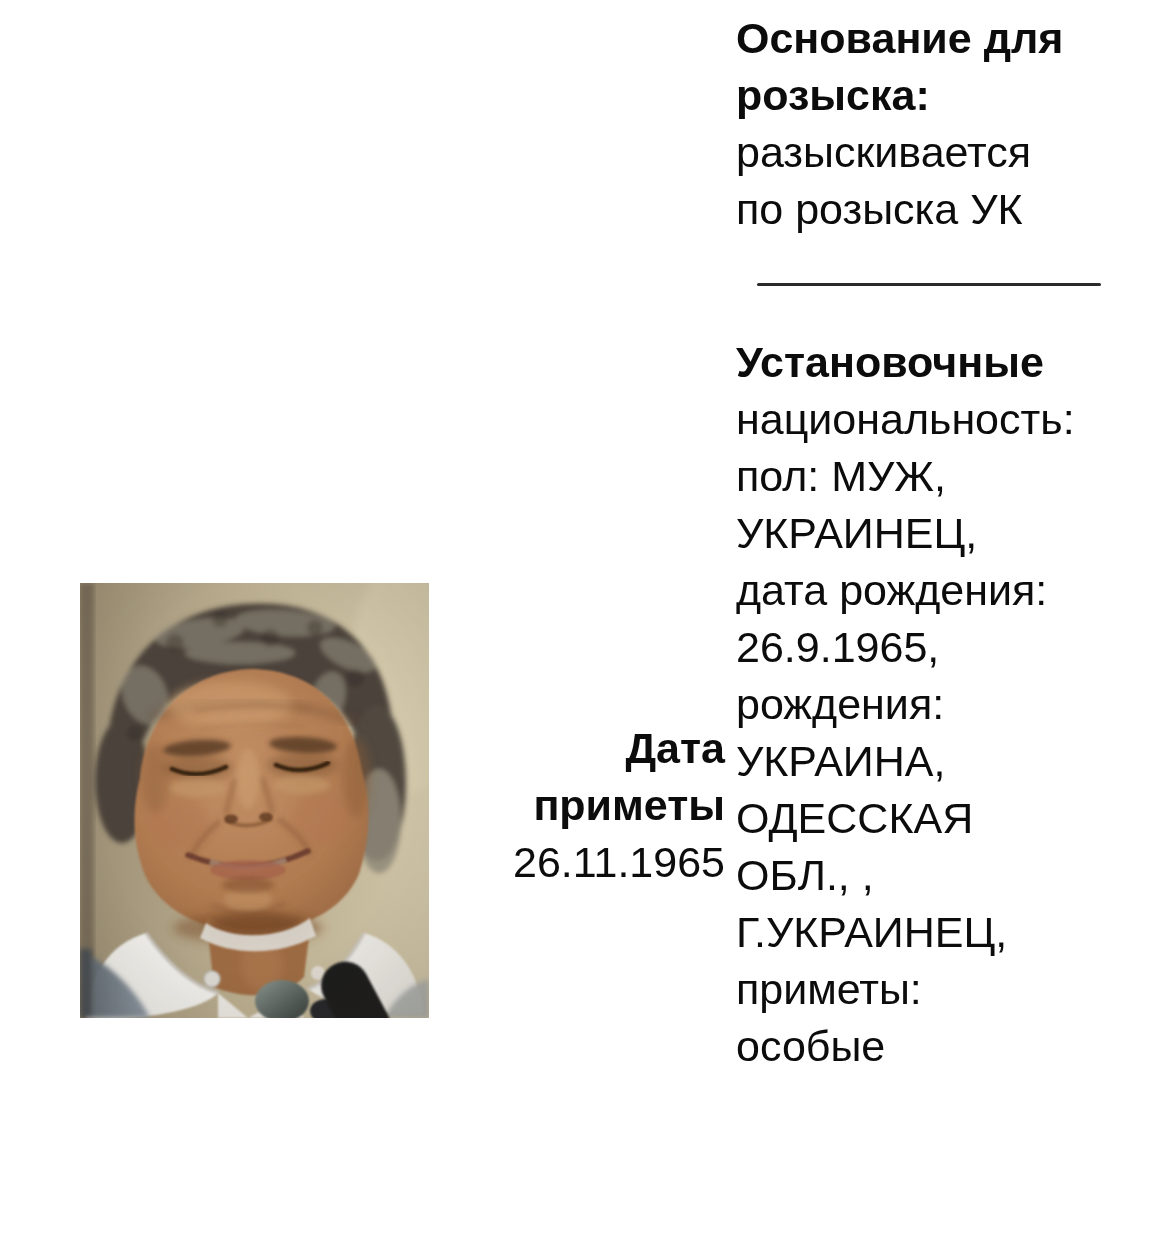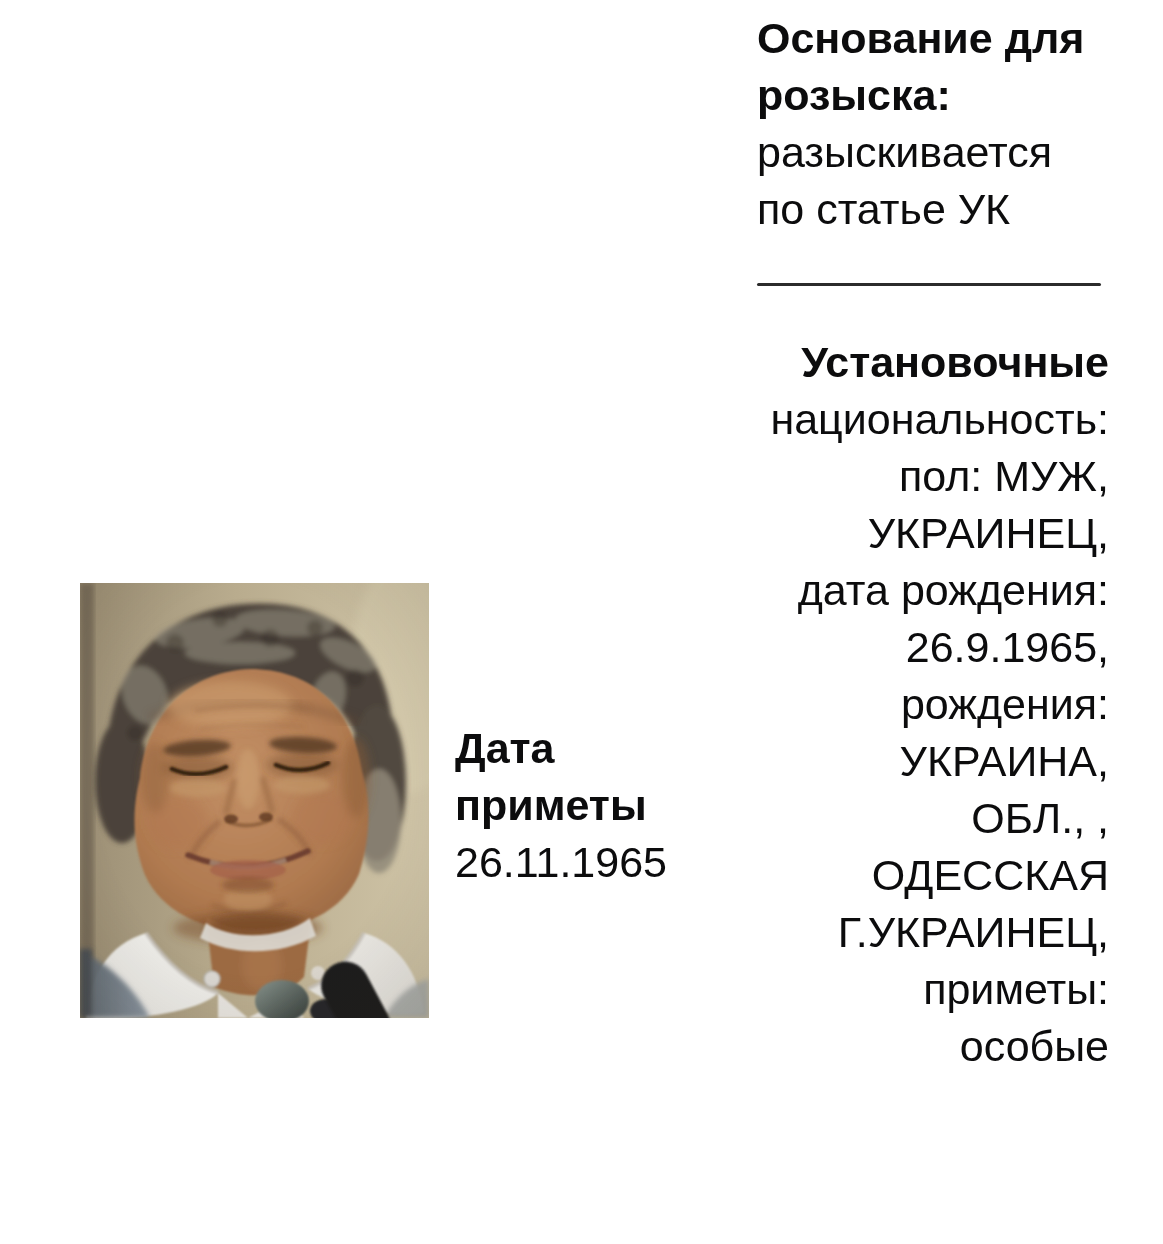--- a/index.html
+++ b/index.html
@@ -18,25 +18,25 @@
   }
   .txt { font-size: 43px; line-height: 57px; letter-spacing: 0; }
   .bold { font-weight: 700; }
   .abs { position: absolute; }
 
   .photo-cell {
     left: 80px; top: 583px; width: 349px; height: 435px;
   }
   .photo-cell svg { display: block; width: 100%; height: 100%; }
 
-  .birth-block { left: 455px; top: 720px; width: 270px; }
-
-  .right-col { left: 757px; width: 352px; }
+  .birth-block { left: 455px; top: 720px; width: 270px; text-align: right; }
+
+  .right-col { left: 736px; width: 352px; }
   .basis-section { top: 10px; }
-  .identity-section { top: 334px; text-align: right; }
+  .identity-section { top: 334px; }
 
   .divider {
     left: 757px; top: 283px; width: 344px; height: 3px;
     background: var(--divider-color); border-radius: 2px;
   }
 </style>
 </head>
 <body>
 
 <div class="abs photo-cell">
@@ -192,37 +192,37 @@
   <div>26.11.1965</div>
 </div>
 
 <div class="abs txt right-col basis-section">
   <div class="bold">
       <div>Основание для</div>
       <div>розыска:</div>
     </div>
   <div>
       <div>разыскивается</div>
-      <div>по статье УК</div>
+      <div>по розыска УК</div>
     </div>
 </div>
 
 <div class="abs divider"></div>
 
 <div class="abs txt right-col identity-section">
   <div class="bold">
       <div>Установочные</div>
     </div>
   <div>
       <div>национальность:</div>
       <div>пол: МУЖ,</div>
       <div>УКРАИНЕЦ,</div>
       <div>дата рождения:</div>
       <div>26.9.1965,</div>
       <div>рождения:</div>
       <div>УКРАИНА,</div>
+      <div>ОДЕССКАЯ</div>
       <div>ОБЛ., ,</div>
-      <div>ОДЕССКАЯ</div>
       <div>Г.УКРАИНЕЦ,</div>
       <div>приметы:</div>
       <div>особые</div>
     </div>
 </div>
 
 </body></html>

